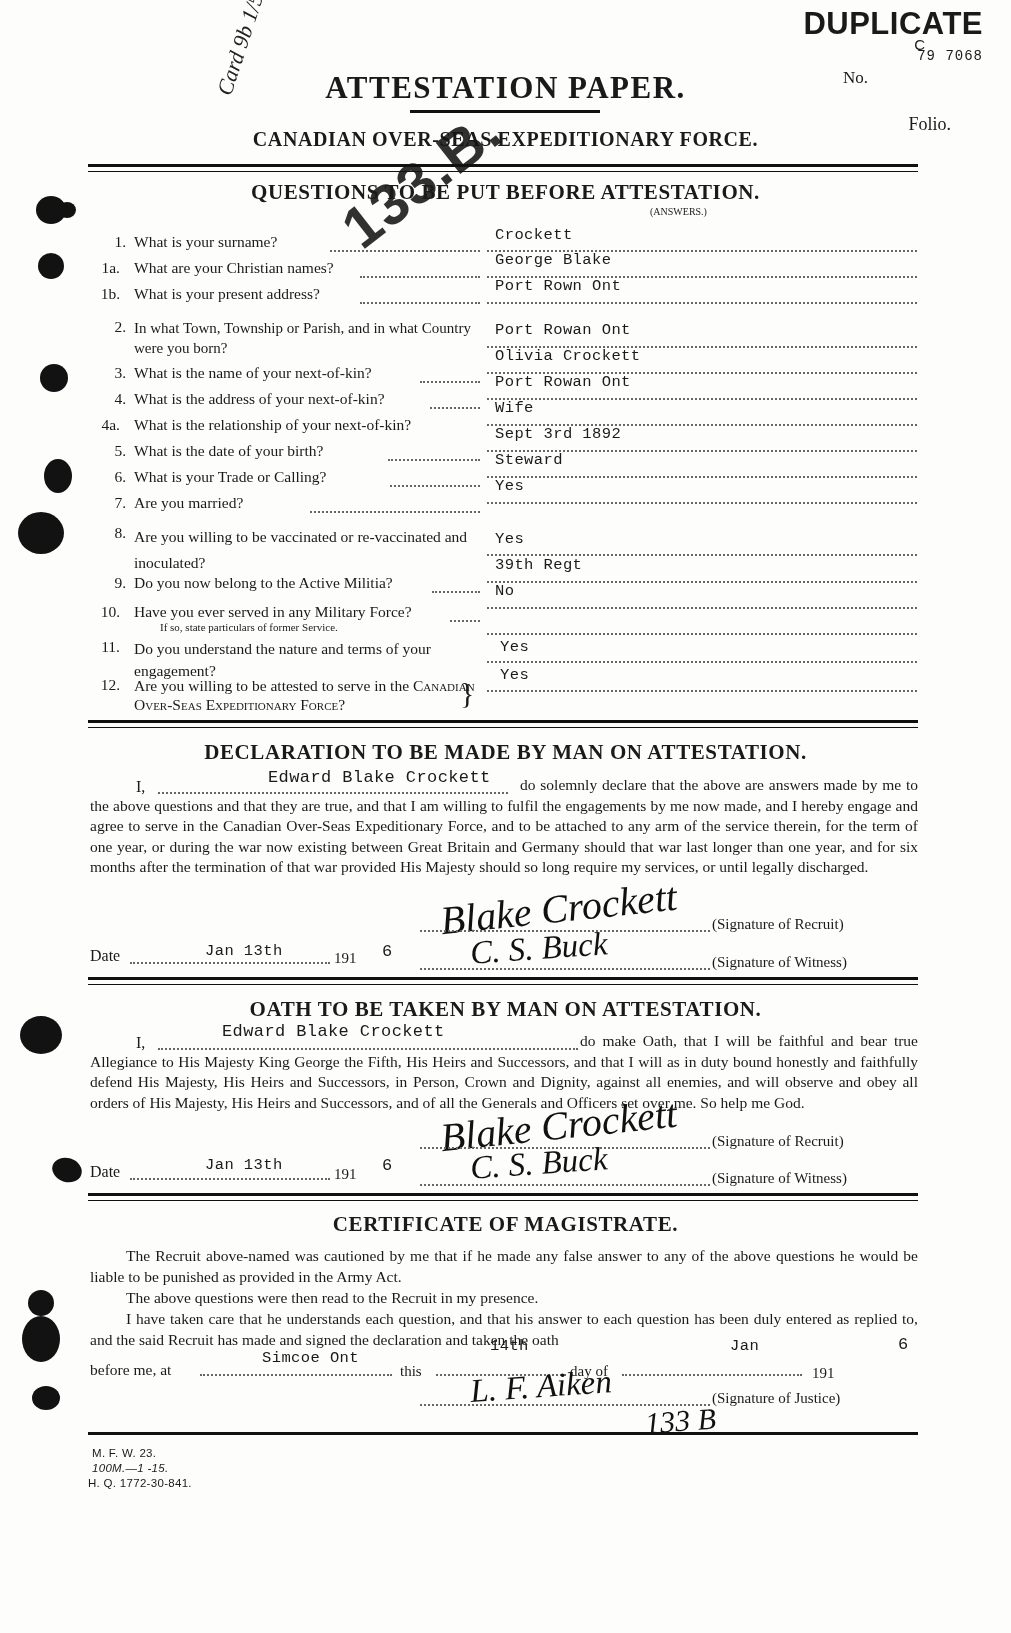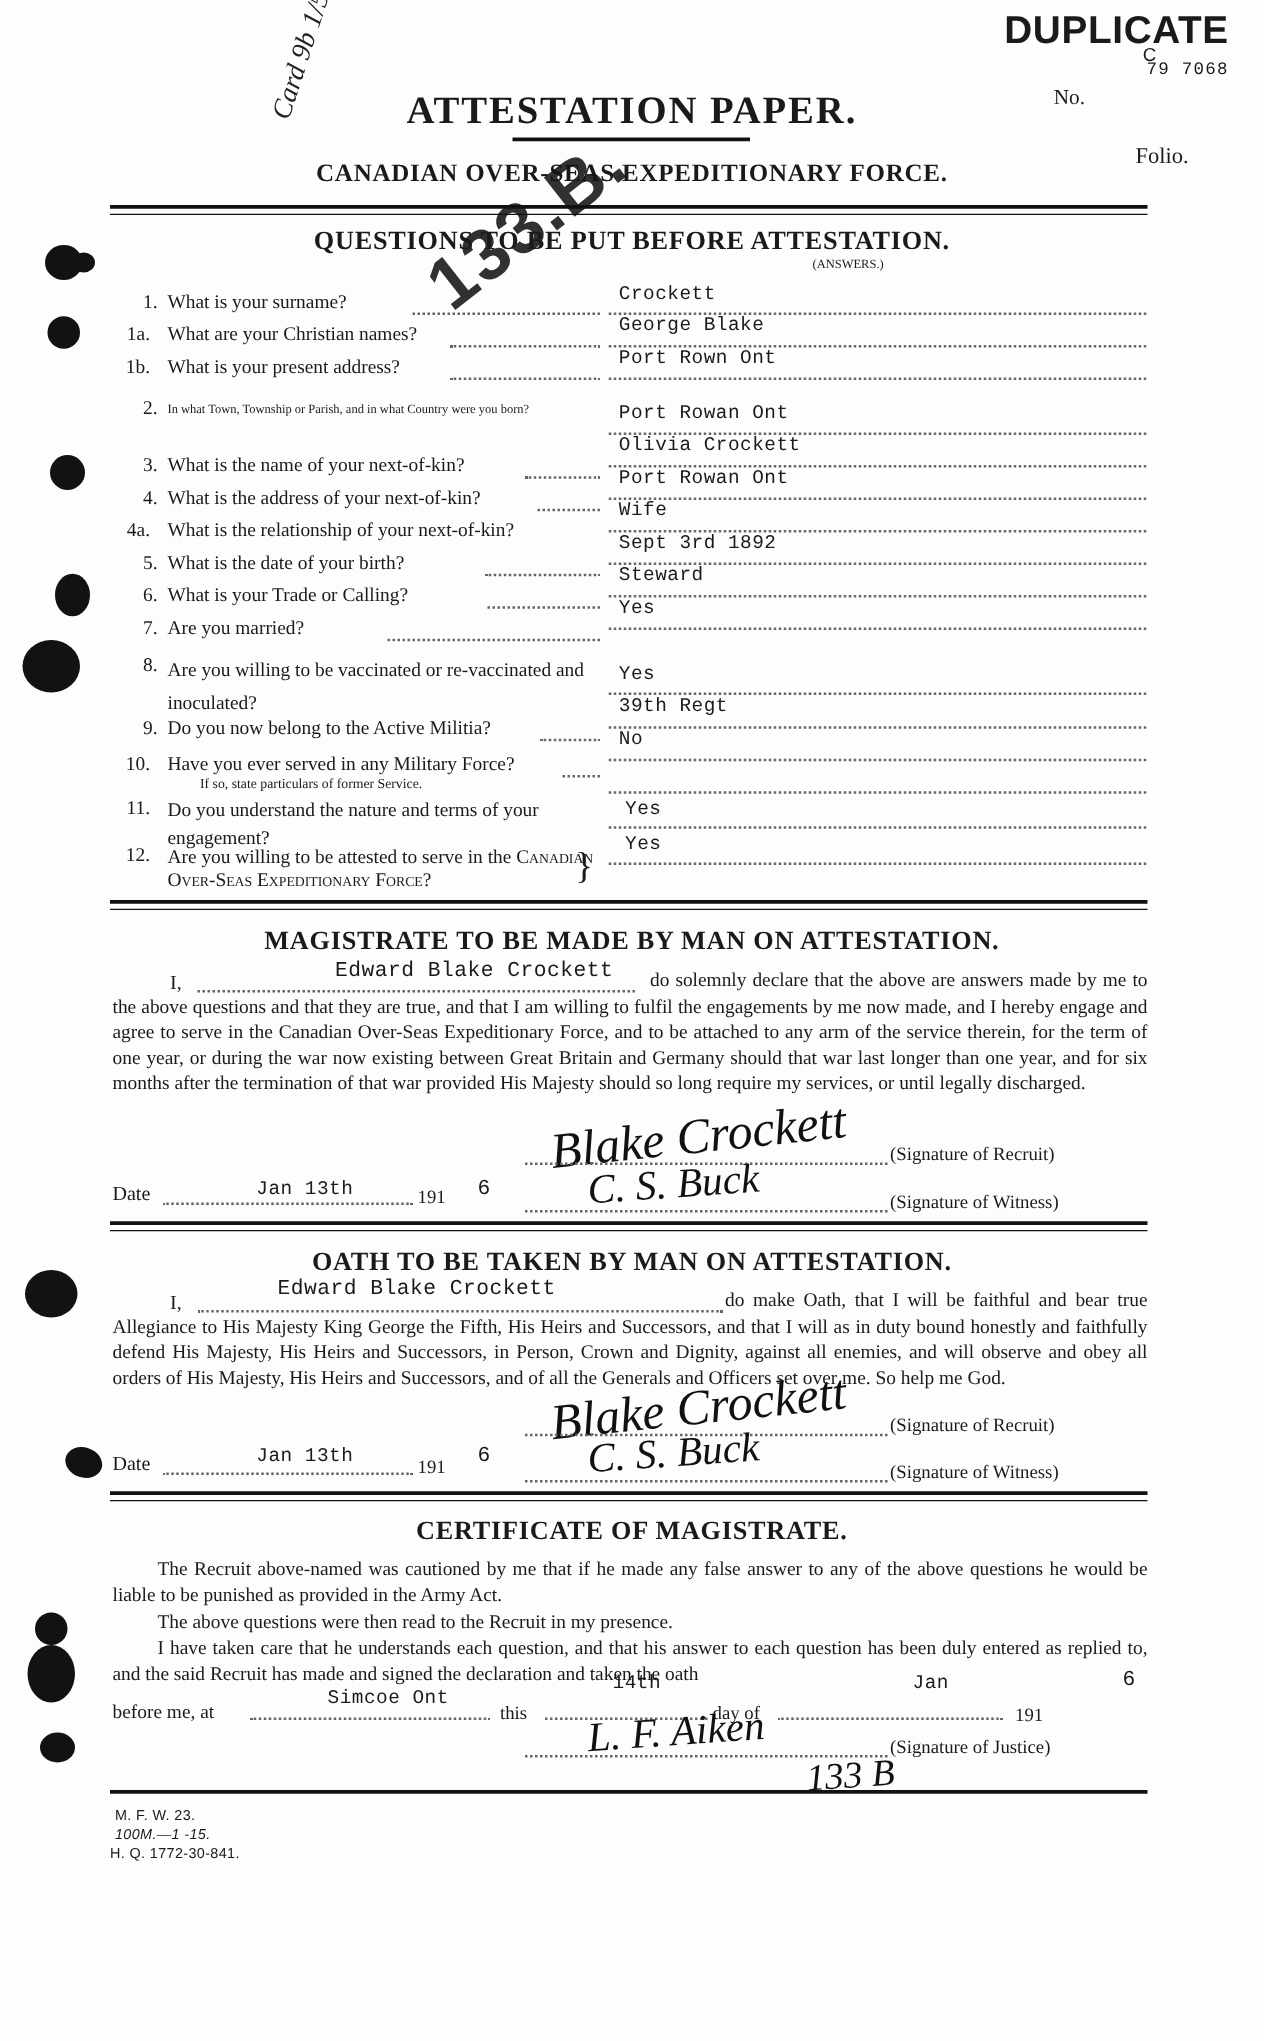--- a/index.html
+++ b/index.html
@@ -101,21 +101,21 @@
   <div class="ans" style="left:495px;top:251px;">George Blake</div>
   <div class="ansline" style="top:276px;"></div>
 
   <div class="qnum" style="left:86px;top:285px;">1b.</div>
   <div class="qtext" style="left:134px;top:285px;">What is your present address?</div>
   <div class="qline" style="left:360px;top:302px;width:120px;"></div>
   <div class="ans" style="left:495px;top:277px;">Port Rown Ont</div>
   <div class="ansline" style="top:302px;"></div>
 
   <div class="qnum" style="left:92px;top:318px;">2.</div>
-  <div class="qtext" style="left:134px;top:318px;width:350px;font-size:10px;line-height:20px;"><span>In what Town, Township or Parish, and in what Country were you born?</span></div>
+  <div class="qtext" style="left:134px;top:318px;width:350px;font-size:15px;line-height:20px;"><span>In what Town, Township or Parish, and in what Country were you born?</span></div>
   <div class="ans" style="left:495px;top:321px;">Port Rowan Ont</div>
   <div class="ansline" style="top:346px;"></div>
 
   <div class="qnum" style="left:92px;top:364px;">3.</div>
   <div class="qtext" style="left:134px;top:364px;">What is the name of your next-of-kin?</div>
   <div class="qline" style="left:420px;top:381px;width:60px;"></div>
   <div class="ans" style="left:495px;top:347px;">Olivia Crockett</div>
   <div class="ansline" style="top:372px;"></div>
 
   <div class="qnum" style="left:92px;top:390px;">4.</div>
@@ -173,21 +173,21 @@
 
   <div class="qnum" style="left:86px;top:676px;">12.</div>
   <div class="qtext" style="left:134px;top:676px;width:350px;line-height:19px;white-space:normal;">Are you willing to be attested to serve in the <span style="font-variant:small-caps;">Canadian Over-Seas Expeditionary Force?</span></div>
   <div class="t" style="left:460px;top:676px;font-size:30px;">}</div>
   <div class="ans" style="left:500px;top:666px;">Yes</div>
   <div class="ansline" style="top:690px;"></div>
 
   <div class="rule hrule" style="top:720px;height:3px;"></div>
   <div class="rule hrule" style="top:727px;height:1px;"></div>
 
-  <div class="t sechead" style="top:740px;">MAGISTRATE TO BE MADE BY MAN ON ATTESTATION.</div>
+  <div class="t sechead" style="top:740px;">DECLARATION TO BE MADE BY MAN ON ATTESTATION.</div>
 
   <div class="t" style="left:136px;top:778px;font-size:16px;">I,</div>
   <div class="ans" style="left:268px;top:768px;font-size:17px;">Edward Blake Crockett</div>
   <div class="sigline" style="left:158px;top:792px;width:350px;"></div>
 
   <div class="para" style="left:90px;top:775px;width:828px;text-indent:430px;">
     <span>do solemnly declare that the above are answers made by me to the above questions and that they are true, and that I am willing to fulfil the engagements by me now made, and I hereby engage and agree to serve in the Canadian Over-Seas Expeditionary Force, and to be attached to any arm of the service therein, for the term of one year, or during the war now existing between Great Britain and Germany should that war last longer than one year, and for six months after the termination of that war provided His Majesty should so long require my services, or until legally discharged.</span>
   </div>
 
   <div class="hand" style="left:440px;top:885px;">Blake Crockett</div>

